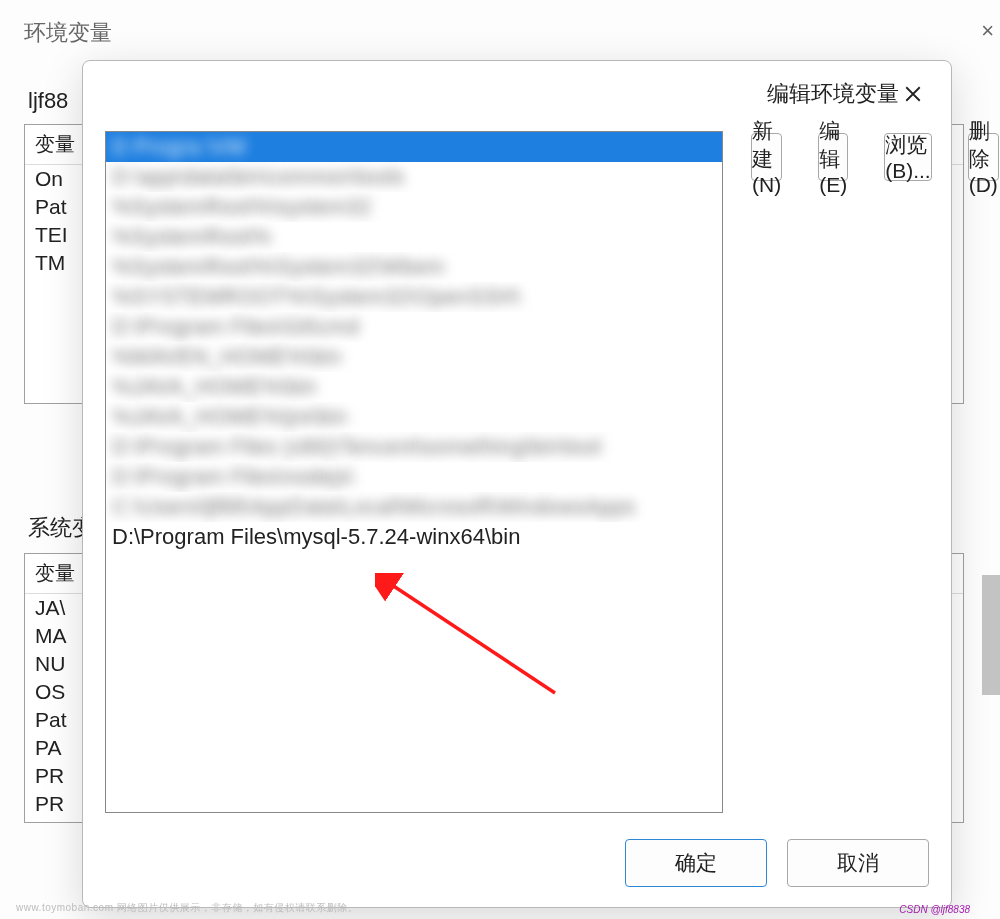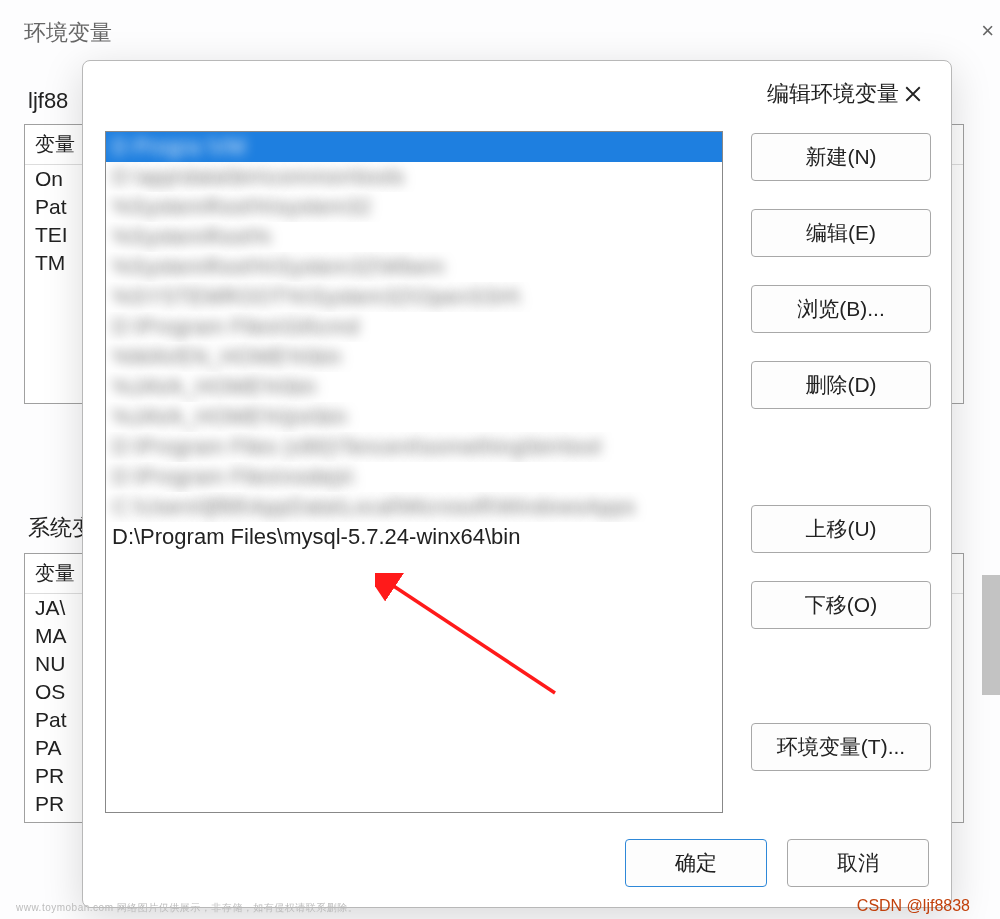--- a/index.html
+++ b/index.html
@@ -35,40 +35,40 @@
   .modal-close svg { width: 18px; height: 18px; }
   .modal-body { flex: 1; display: flex; padding: 12px 20px 0 22px; gap: 28px; }
   .path-list {
     flex: 1; border: 1px solid #888; background: #fff; height: 682px;
     overflow: hidden; font-size: 22px;
   }
   .path-list .item { padding: 2px 6px 2px 6px; white-space: nowrap; overflow: hidden; text-overflow: clip; }
   .path-list .item.selected { background: #1e7fe0; color: #fff; }
   .path-list .item.blurred { color: transparent; text-shadow: 0 0 12px rgba(0,0,0,0.55); user-select: none; }
   .path-list .item.selected.blurred { text-shadow: 0 0 12px rgba(255,255,255,0.95); }
-  .btn-col { width: 180px; display: flex; flex-direction: column; gap: 28px; padding-top: 2px; }
+  .btn-col { width: 180px; display: flex; flex-direction: row; gap: 36px; padding-top: 2px; }
   .btn-col .spacer-sm { height: 40px; }
   .btn-col .spacer-lg { height: 38px; }
   .btn {
     height: 48px; border: 1px solid #a8a8a8; background: #fdfdfd; border-radius: 4px;
     font-size: 21px; cursor: pointer; display: flex; align-items: center; justify-content: center;
   }
   .modal-footer { display: flex; justify-content: flex-end; gap: 20px; padding: 14px 22px 20px; }
   .modal-footer .btn { width: 142px; }
   .modal-footer .btn.primary { border: 1.5px solid #2e88d8; }
 
   
   .arrow { position: absolute; left: 375px; top: 573px; pointer-events: none; }
 
   
   .right-scroll { position: absolute; right: 0; top: 575px; width: 18px; height: 120px; background: #c3c3c3; }
 
   
   .watermark { position: absolute; left: 16px; bottom: 4px; font-size: 10px; color: #bcbcbc; letter-spacing: 0.5px; }
-  .credit { position: absolute; right: 30px; bottom: 4px; font-size: 16px; color: #c2410c; }
+  .credit { position: absolute; right: 30px; bottom: 4px; font-size: 10px; color: #a21caf; font-style: italic; }
 </style>
 </head>
 <body>
 
 <div class="bg-dialog">
   <div class="bg-title">环境变量</div>
   <div class="bg-close">×</div>
 
   <div class="bg-user-section">
     <div class="bg-label">ljf88</div>

